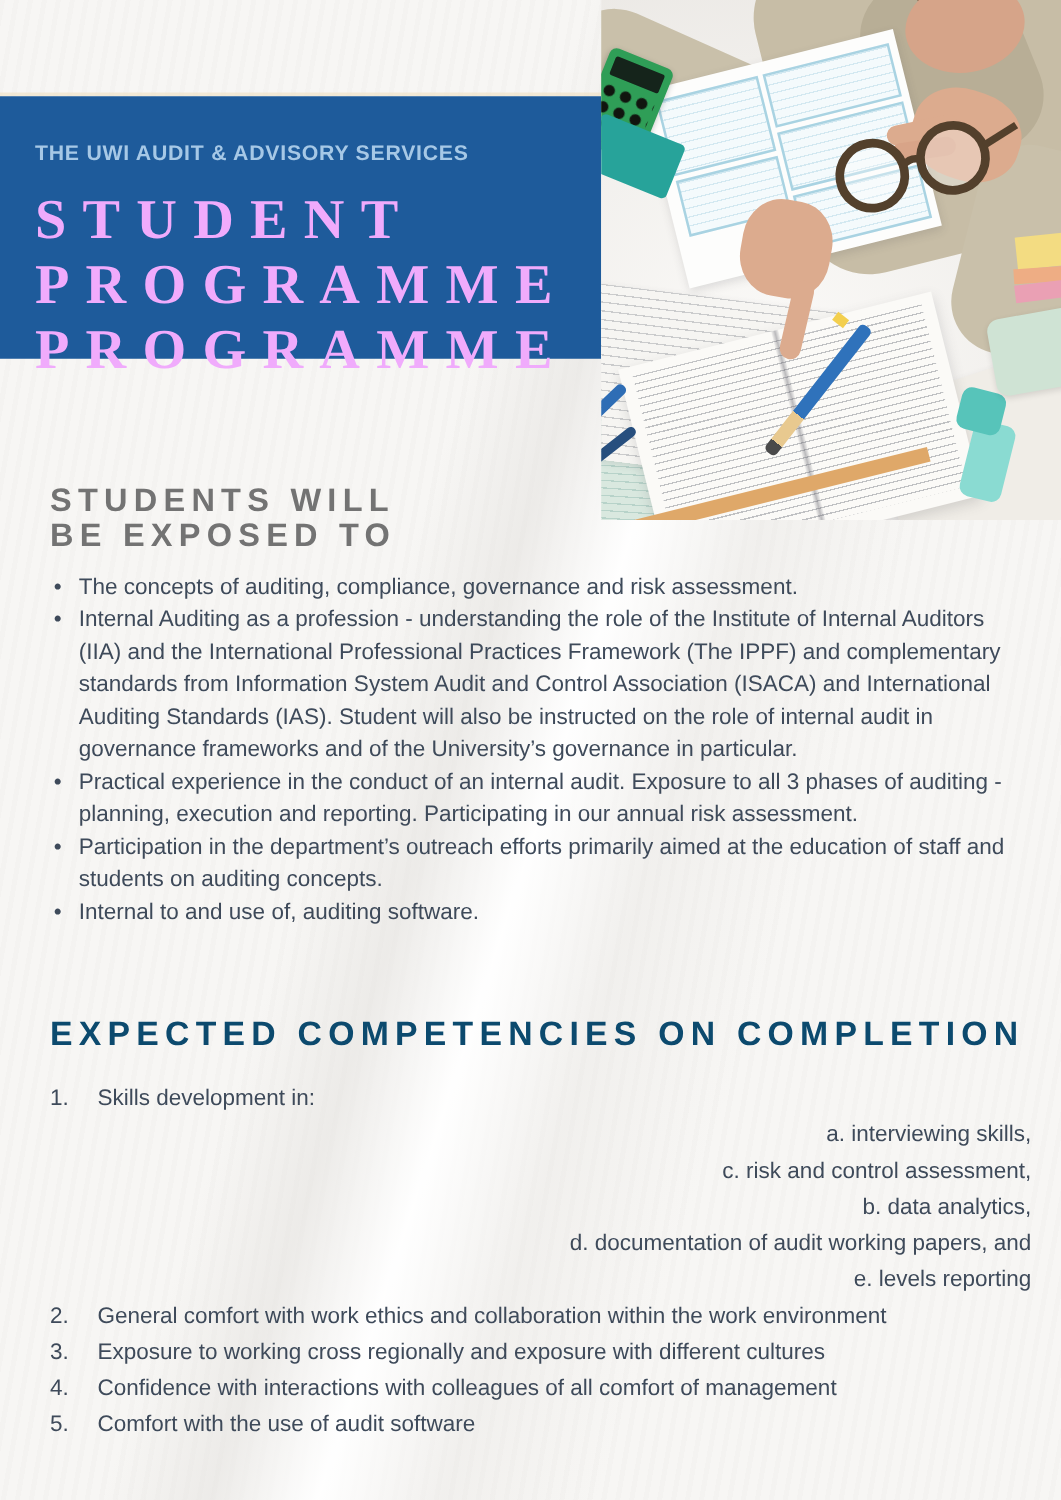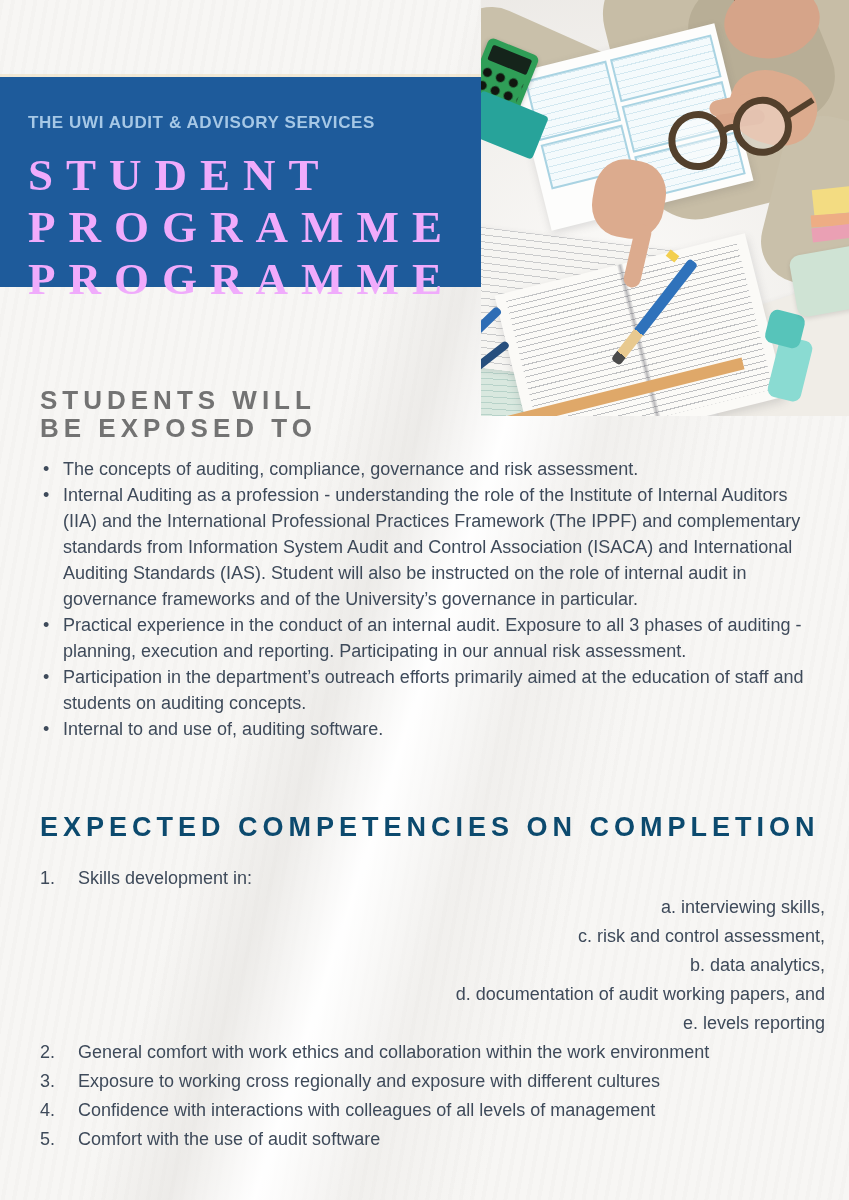--- a/index.html
+++ b/index.html
@@ -183,19 +183,19 @@
   <div class="numrow">
     <span class="num">2.</span>
     <span class="txt">General comfort with work ethics and collaboration within the work environment</span>
   </div>
   <div class="numrow">
     <span class="num">3.</span>
     <span class="txt">Exposure to working cross regionally and exposure with different cultures</span>
   </div>
   <div class="numrow">
     <span class="num">4.</span>
-    <span class="txt">Confidence with interactions with colleagues of all levels of management</span>
+    <span class="txt">Confidence with interactions with colleagues of all comfort of management</span>
   </div>
   <div class="numrow">
     <span class="num">5.</span>
     <span class="txt">Comfort with the use of audit software</span>
   </div>
 </div>
 
 </body></html>

